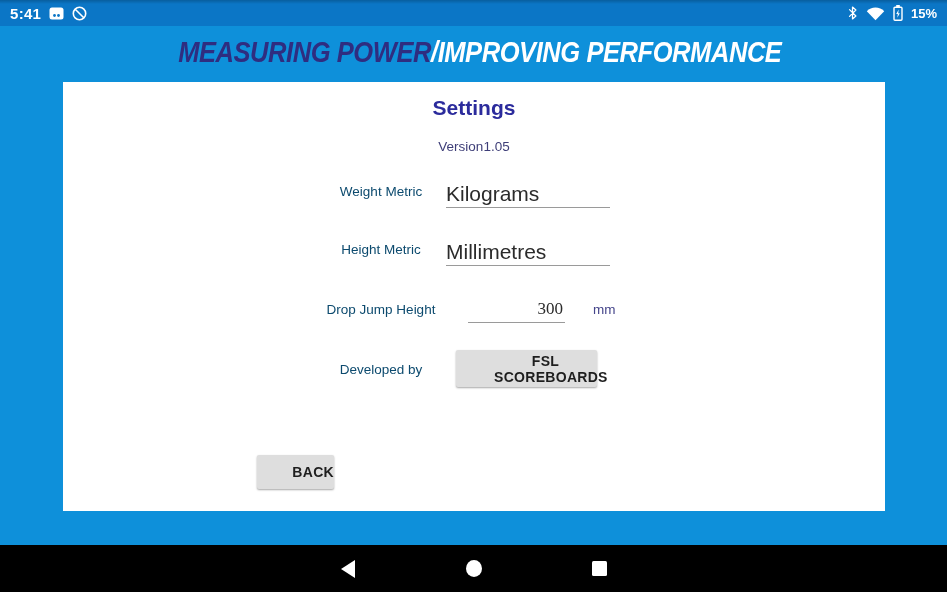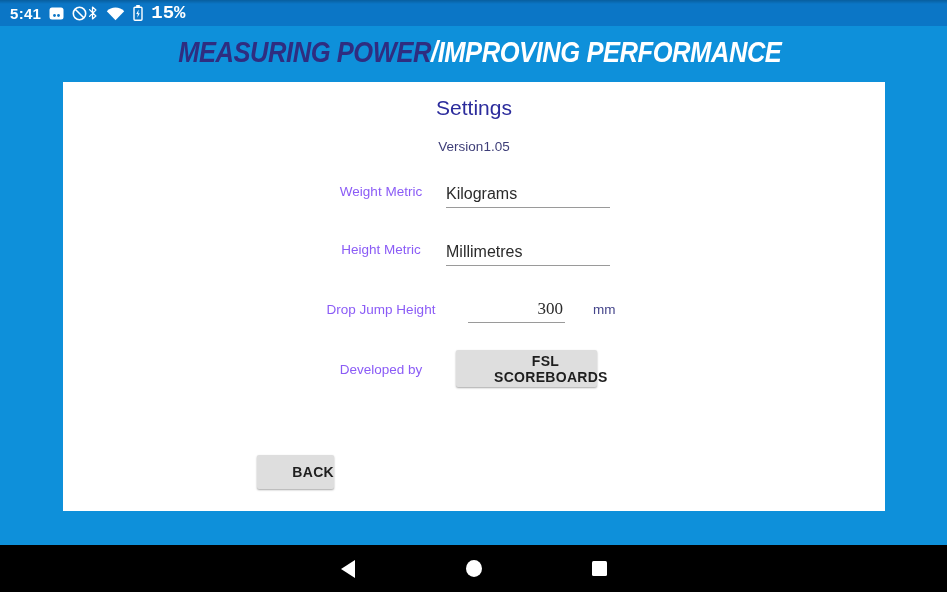--- a/index.html
+++ b/index.html
@@ -9,26 +9,26 @@
     width: 947px; height: 592px;
     background: #0e90da;
     font-family: "Liberation Sans", sans-serif;
     overflow: hidden;
   }
 
   
   .status-bar {
     position: absolute; top: 0; left: 0; right: 0; height: 26px;
     background: linear-gradient(#085e9e, #0b76c6 4px, #0b76c6);
-    display: flex; align-items: center; justify-content: flex-start;
+    display: flex; align-items: center; justify-content: space-between;
     padding: 0 10px; color: #fff;
   }
   .sb-left, .sb-right { display: flex; align-items: center; gap: 8px; }
   .sb-time { font-size: 15px; font-weight: bold; letter-spacing: 0.3px; }
-  .sb-pct  { font-size: 19px; font-weight: bold; font-family: Liberation Mono, monospace; }
+  .sb-pct  { font-size: 13px; font-weight: bold; }
   .sb-icon { display: inline-flex; align-items: center; }
 
   
   .header {
     position: absolute; top: 26px; left: 12px; right: 0; height: 52px;
     display: flex; align-items: center; justify-content: center;
   }
   .header-title {
     display: inline-block;
     transform: scaleX(0.88);
@@ -38,40 +38,40 @@
   .ht-primary   { color: #2f2d80; }
   .ht-secondary { color: #ffffff; }
 
   
   .card {
     position: absolute; left: 63px; top: 82px; width: 822px; height: 429px;
     background: #ffffff;
   }
   .card-title {
     position: absolute; top: 14px; left: 0; width: 100%;
-    text-align: center; font-size: 21px; font-weight: normal; color: #2b2b9c;
+    text-align: center; font-size: 21px; font-weight: bold; color: #2b2b9c;
   }
   .version-row {
     position: absolute; top: 57px; left: 0; width: 100%;
     display: flex; justify-content: center; 
     font-size: 13.5px; color: #3e3e78;
   }
 
   .row-label {
     position: absolute; left: 208px; width: 220px;
-    text-align: center; font-size: 13.5px; color: #8b5cf6;
+    text-align: center; font-size: 13.5px; color: #0c4a6e;
   }
   .lbl-1 { top: 102px; }
   .lbl-2 { top: 160px; }
   .lbl-3 { top: 220px; }
   .lbl-4 { top: 280px; }
 
   .spinner {
     position: absolute; left: 383px; width: 164px;
-    font-size: 16px; color: #2b2b2b; line-height: 21px;
+    font-size: 21px; color: #2b2b2b; line-height: 21px;
     padding-bottom: 3px; border-bottom: 1.5px solid #9a9a9a;
     cursor: pointer;
   }
   .sp-1 { top: 101px; }
   .sp-2 { top: 159px; }
 
   .dj-input {
     position: absolute; left: 405px; top: 216px; width: 97px;
     font-family: Liberation Serif, serif;
     font-size: 17px; color: #2b2b2b; text-align: right;

